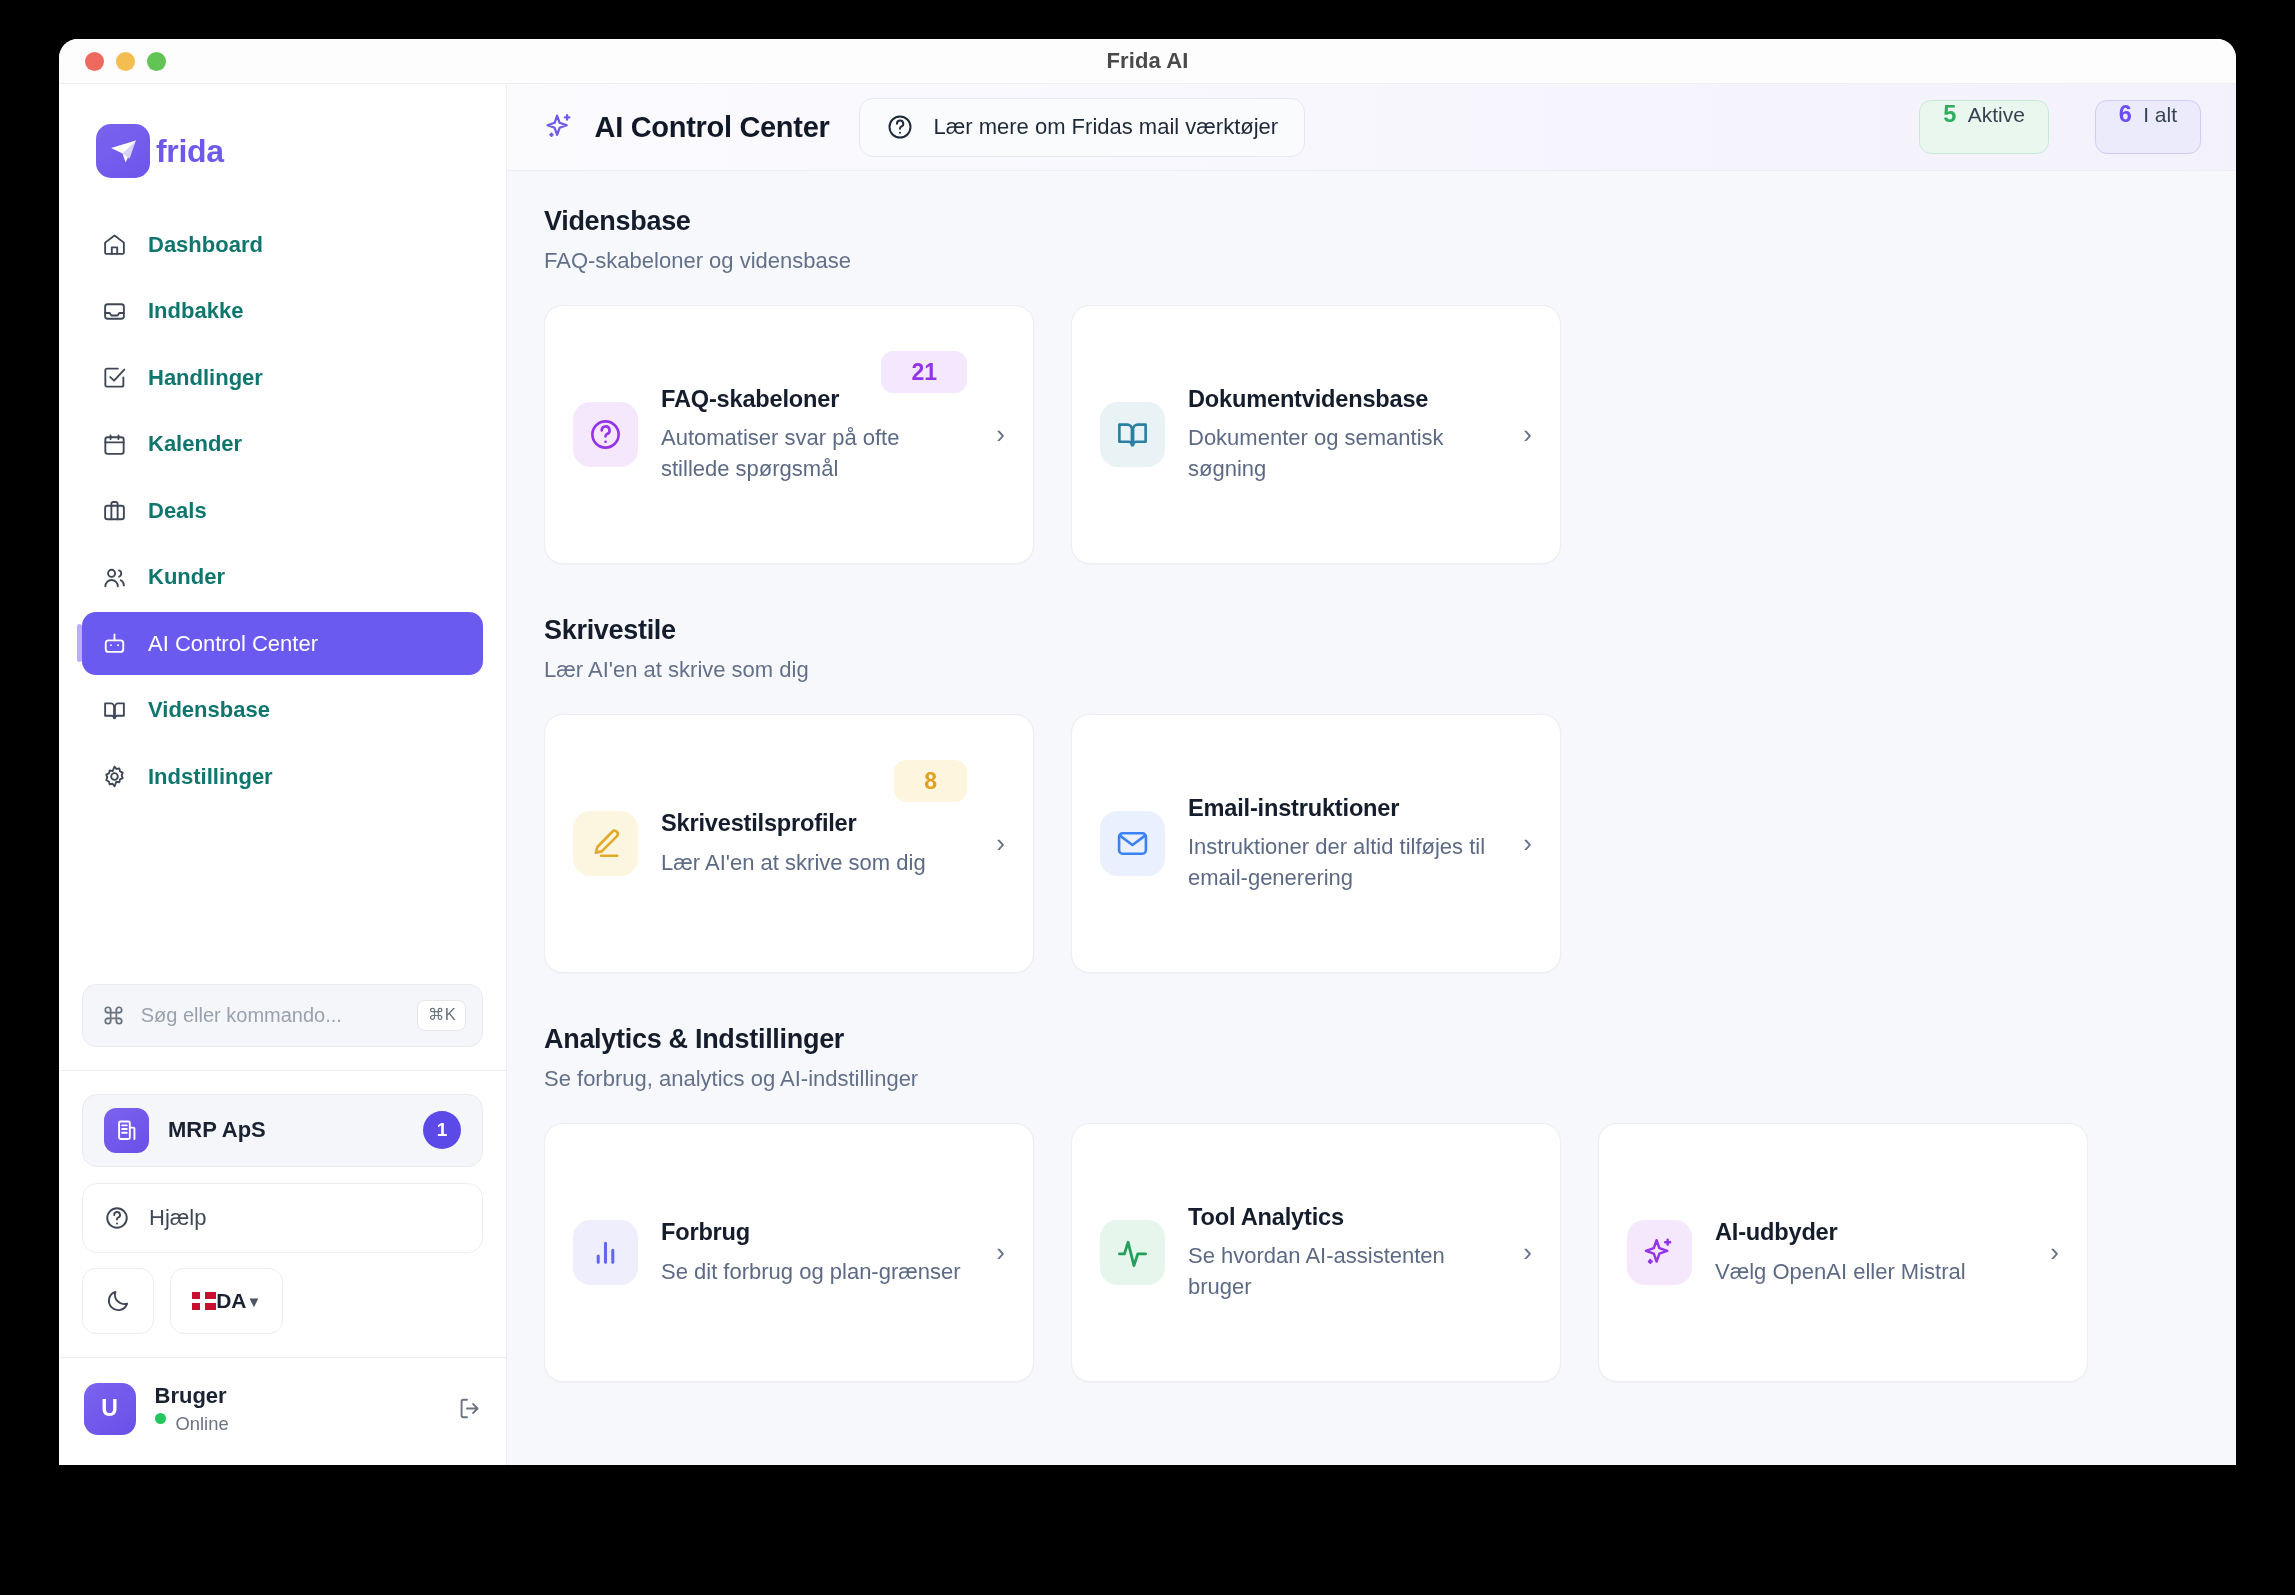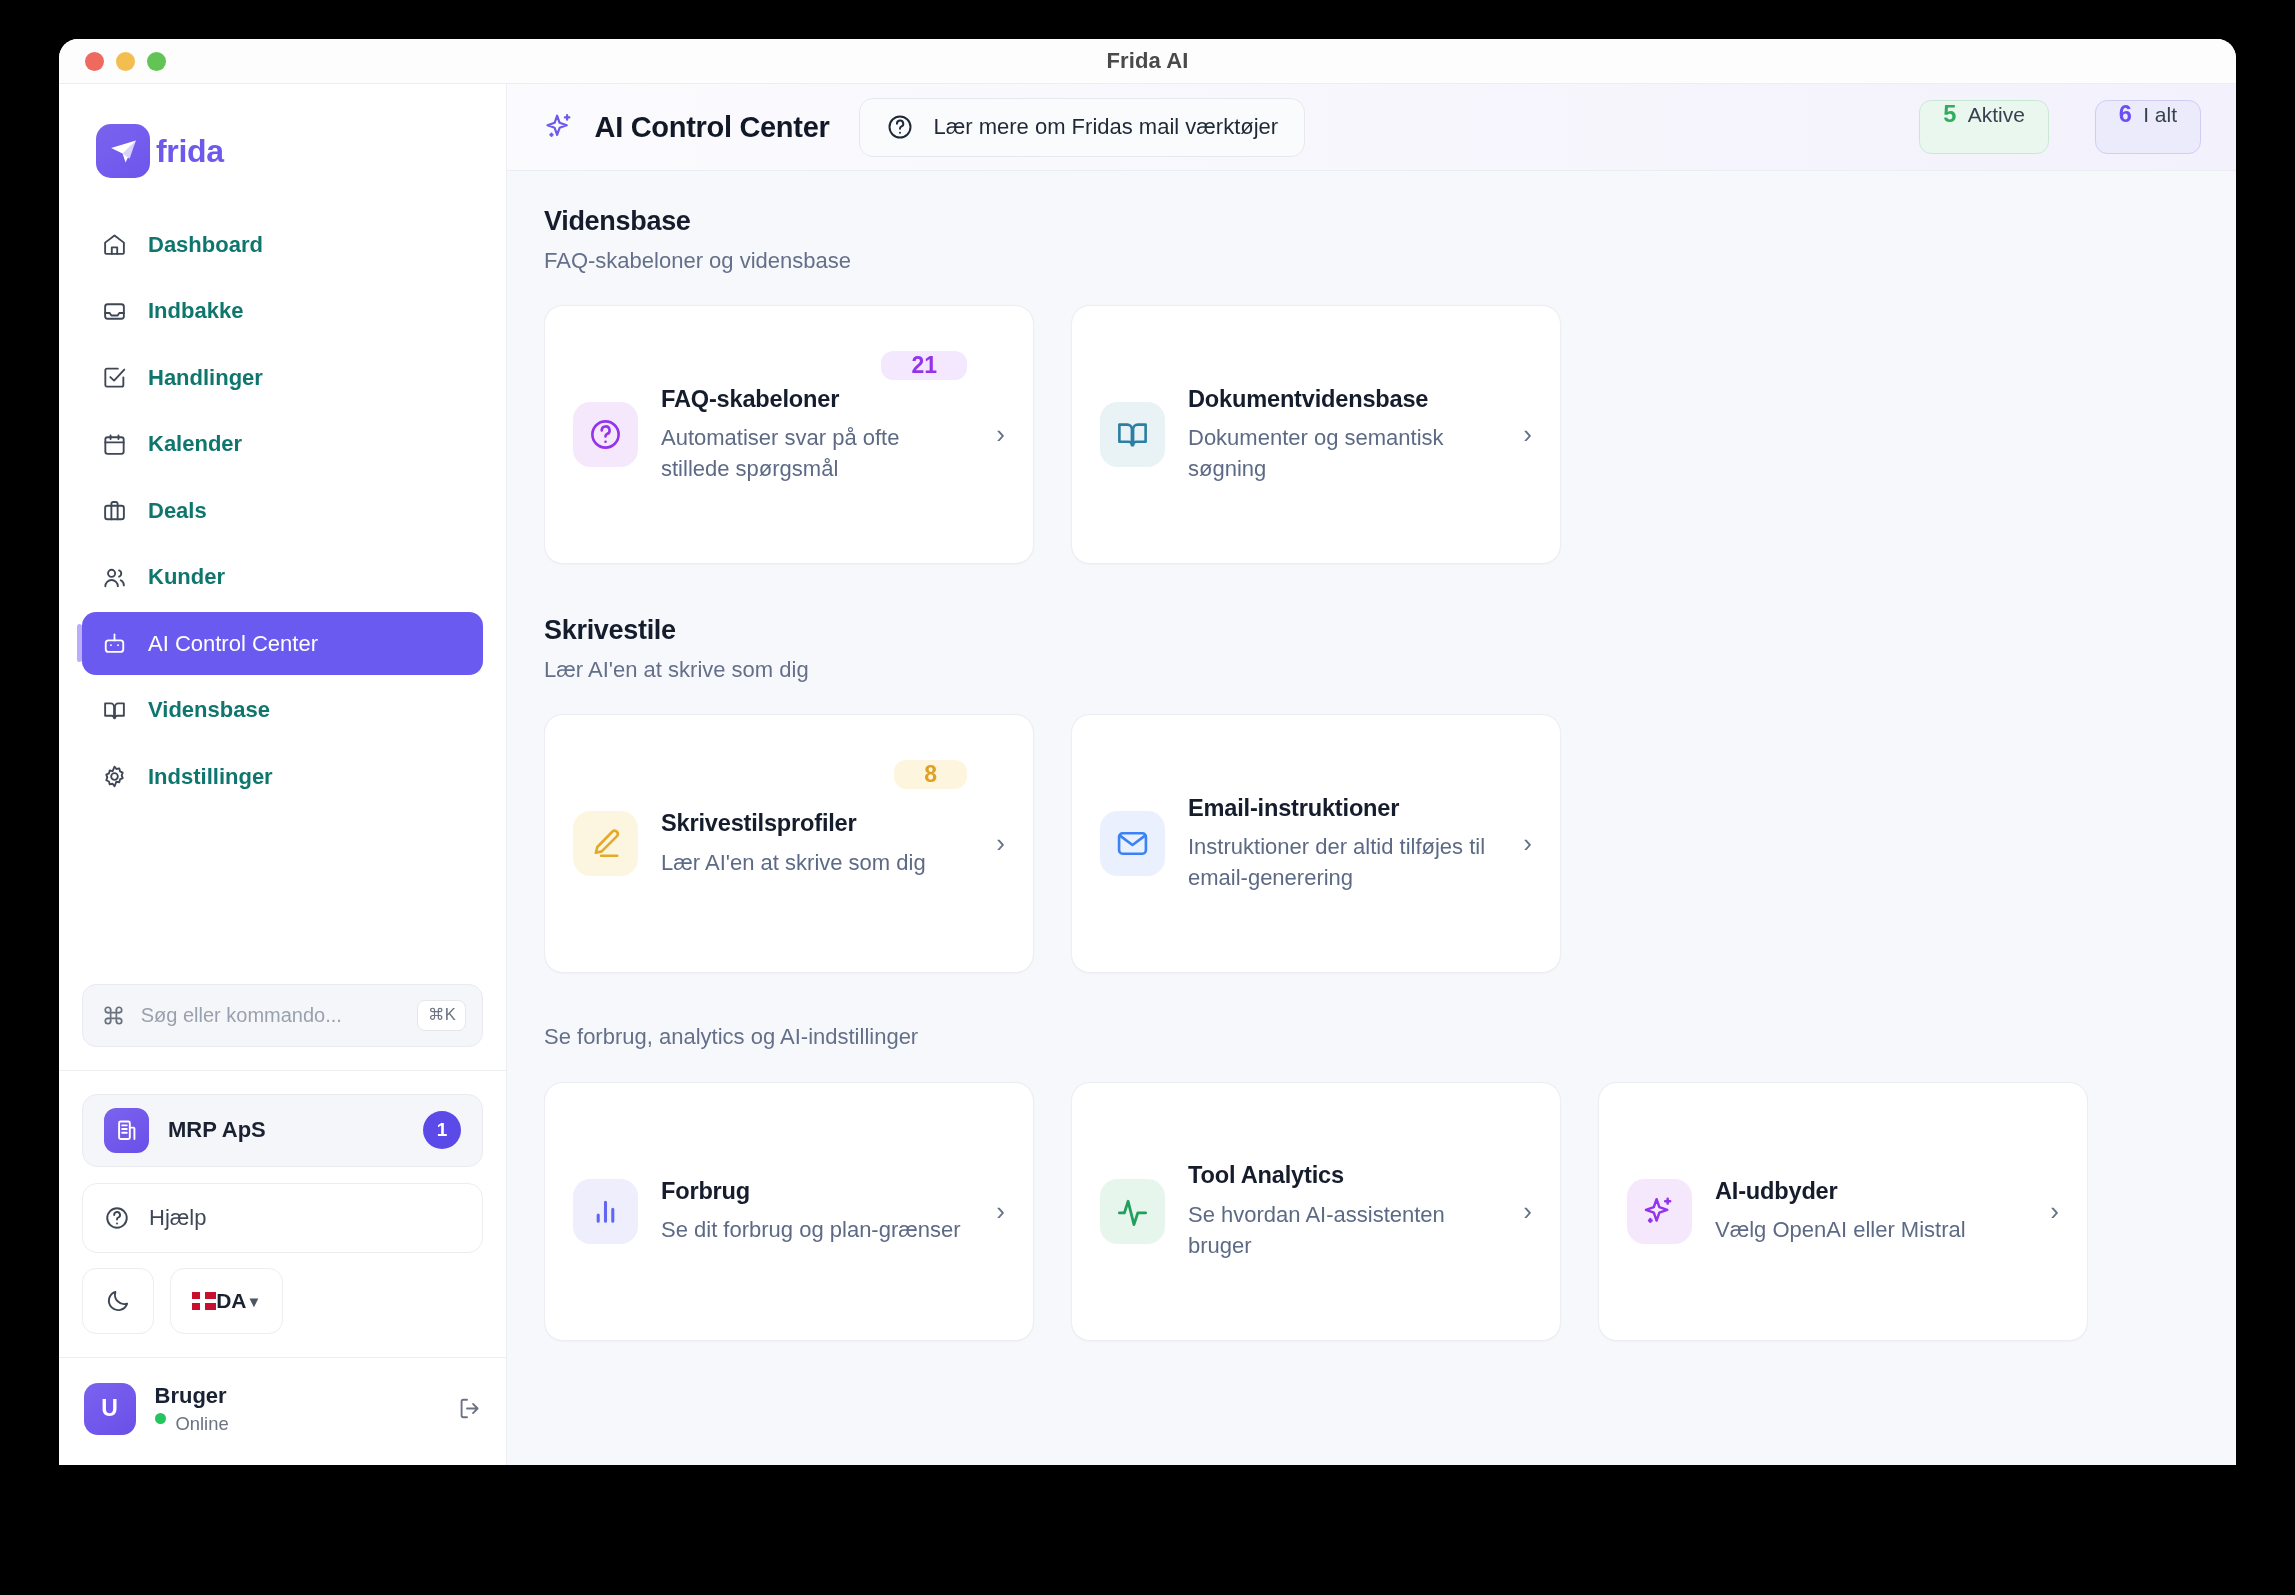--- a/index.html
+++ b/index.html
@@ -207,21 +207,21 @@
   .card-ico {
     width: 65px; height: 65px; border-radius: 17.5px; flex: 0 0 65px;
     display: flex; align-items: center; justify-content: center;
   }
   .card-text { flex: 1; min-width: 0; }
   .card-title { font-size: 23.6px; font-weight: 700; color: #151c2c; letter-spacing: -0.2px; line-height: 1.22; }
   .card-desc { font-size: 22px; color: #5d6a85; line-height: 1.42; margin-top: 8.7px; }
   .card-arrow { font-size: 26px; color: #66718a; flex: 0 0 auto; font-weight: 300; }
   .count-badge {
     position: absolute; right: 66px; top: 45px;
-    min-width: 49px; height: 29px; padding: 0 30px;
+    min-width: 49px; height: 42px; padding: 0 30px;
     border-radius: 12.2px;
     display: flex; align-items: center; justify-content: center;
     font-size: 23px; font-weight: 700;
   }
   .count-badge.purple { background: #f3e8fd; color: #9333ea; }
   .count-badge.amber { background: #fdf5dd; color: #e0a122; }
 
   svg { display: block; }
 </style>
 </head>
@@ -537,20 +537,21 @@
                 <span class="card-title">Email-instruktioner</span>
                 <span class="card-desc" style="display:block;">Instruktioner der altid tilføjes til email-generering</span>
               </span>
               <span class="card-arrow">›</span>
             </div>
 
           </div>
         </div>
 
         <div class="section">
+          <div class="sec-title">Analytics &amp; Indstillinger</div>
           <div class="sec-sub">Se forbrug, analytics og AI-indstillinger</div>
           <div class="cards">
 
             <div class="card">
               <span class="card-ico" style="background:#eeeefc;">
                 <svg width="35" height="35" viewBox="0 0 24 24" fill="none" stroke="#6366f1" stroke-width="2.1" stroke-linecap="round">
                   <path d="M7 14.4v4.2M12 5.6v13M17 10.4v8.2"></path>
                 </svg>
               </span>
               <span class="card-text">

